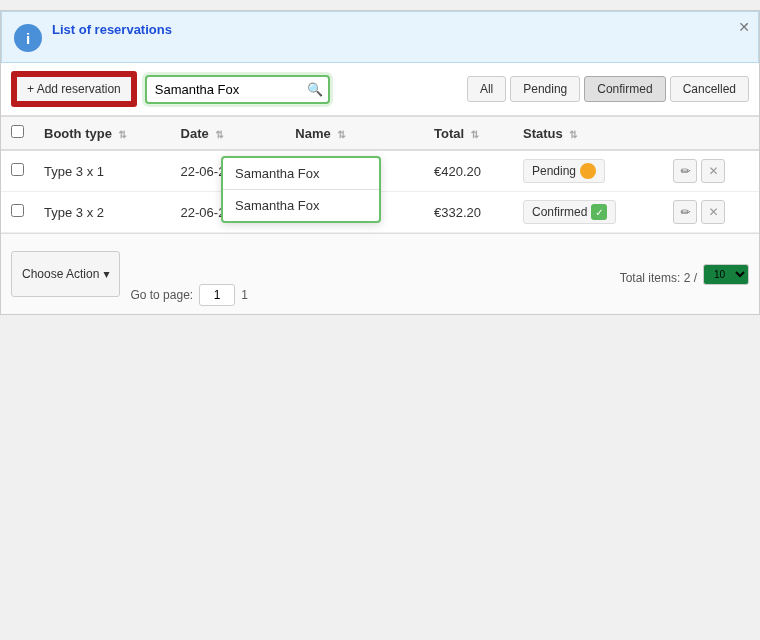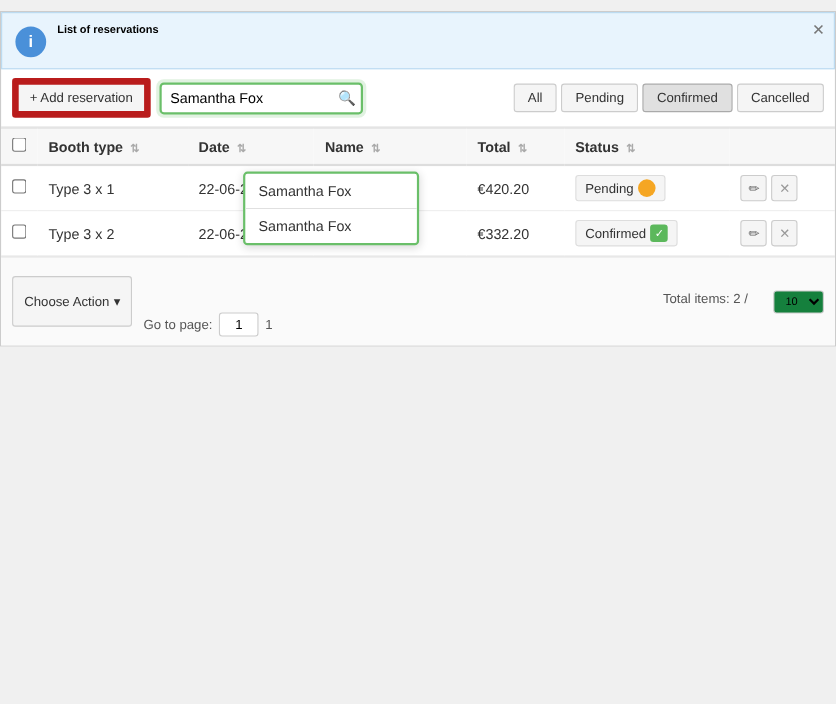--- a/index.html
+++ b/index.html
@@ -36,23 +36,23 @@
       font-weight: bold;
       font-size: 15px;
       display: flex;
       align-items: center;
       justify-content: center;
       flex-shrink: 0;
       margin-right: 10px;
       margin-top: 2px;
     }
     .info-text h4 {
-      font-size: 10px;
+      font-size: 13px;
       font-weight: bold;
-      color: #000000;
+      color: #1d4ed8;
       margin-bottom: 4px;
     }
     .info-text p {
       font-size: 12px;
       color: #555;
       line-height: 1.4;
     }
     .close-banner {
       position: absolute;
       top: 8px;
@@ -284,22 +284,22 @@
       padding: 3px 5px;
       font-size: 12px;
       text-align: center;
       border-radius: 3px;
     }
     .total-info {
       margin-left: auto;
       font-size: 12px;
       color: #555;
       display: flex;
-      align-items: flex-start;
-      gap: 23px;
+      align-items: flex-end;
+      gap: 6px;
     }
     .per-page-select {
       background: #15803d;
       border: 1px solid #ccc;
       padding: 3px 6px;
       font-size: 10px;
       border-radius: 3px;
       cursor: pointer;
     }
 

